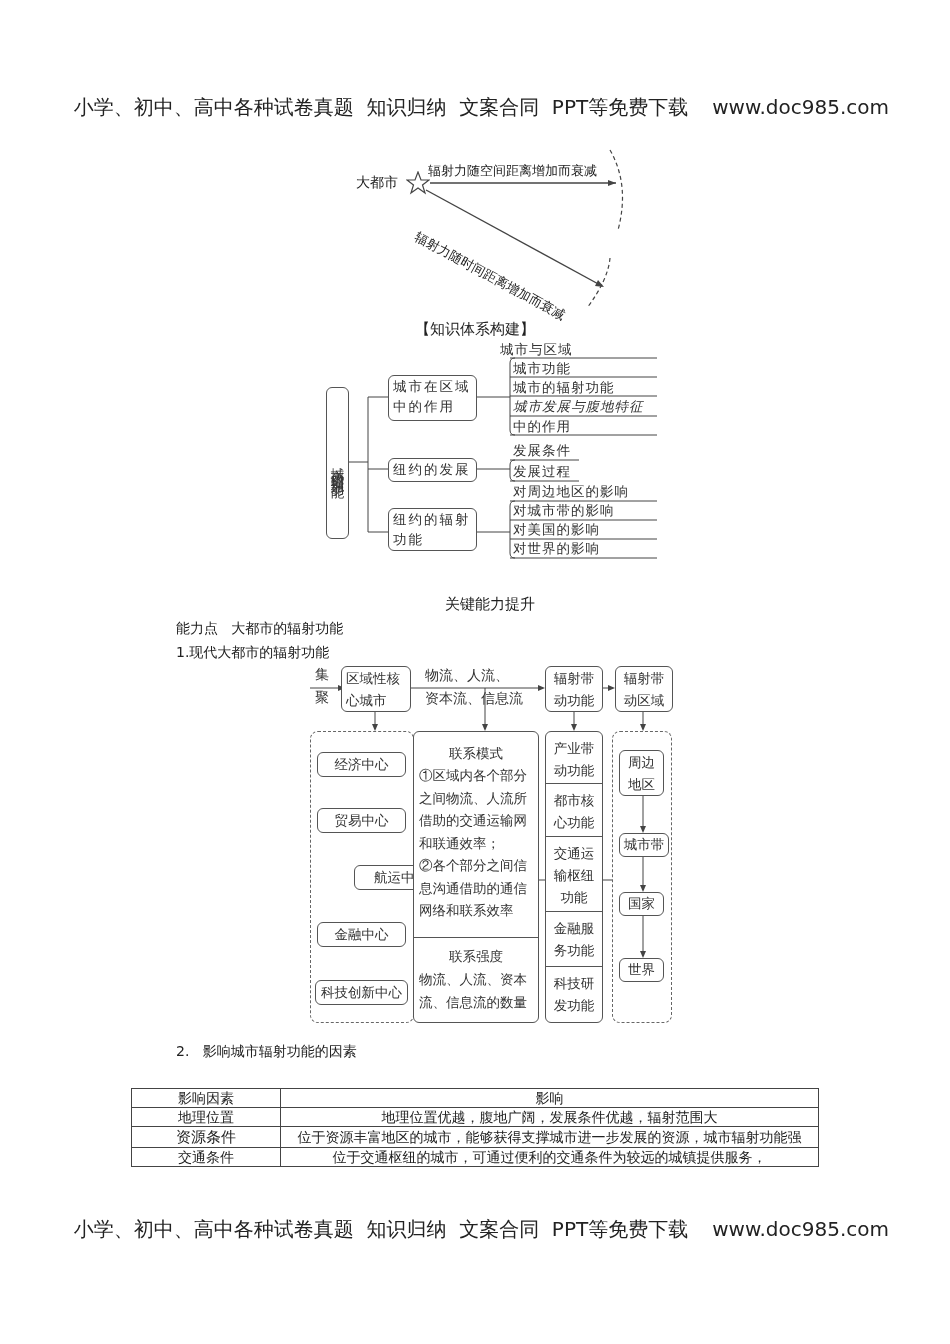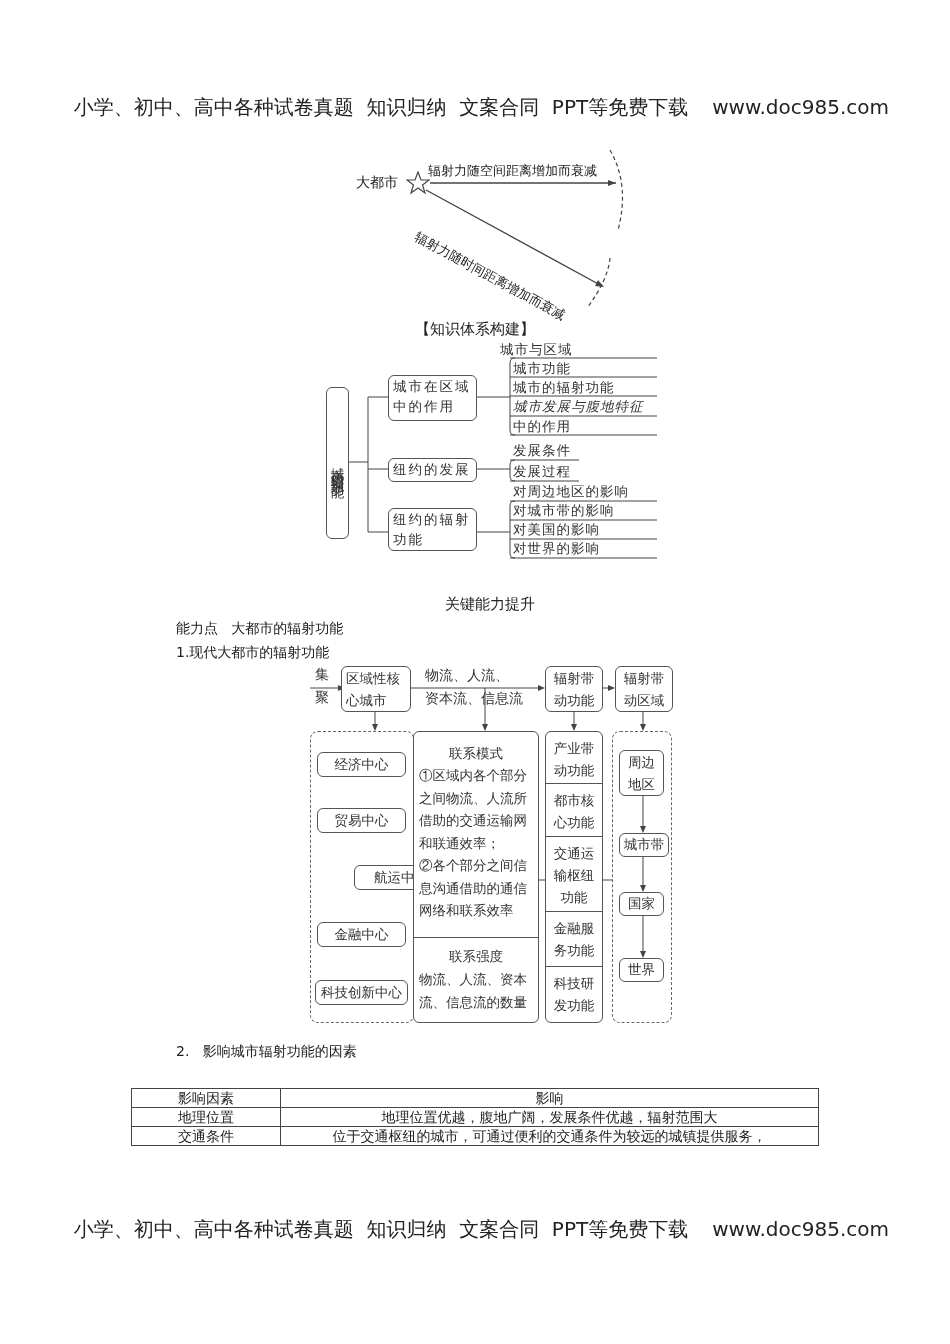--- a/index.html
+++ b/index.html
@@ -217,20 +217,24 @@
   <tbody>
       <tr>
     <td class="c1">影响因素</td>
     <td>影响</td>
   </tr>
   <tr>
     <td class="c1">地理位置</td>
     <td>地理位置优越，腹地广阔，发展条件优越，辐射范围大</td>
   </tr>
   <tr>
+    <td class="c1" style="font-size:15px;">资源条件</td>
+    <td style="line-height:20px;">位于资源丰富地区的城市，能够获得支撑城市进一步发展的资源，城市辐射功能强</td>
+  </tr>
+  <tr>
     <td class="c1">交通条件</td>
     <td>位于交通枢纽的城市，可通过便利的交通条件为较远的城镇提供服务，</td>
   </tr>
 </tbody>
   </table>
 
 <div class="abs hdr" style="top:1192px;">
   <span>小学、初中、高中各种试卷真题  知识归纳  文案合同  PPT等免费下载</span><span class="url">www.doc985.com</span>
 </div>
 

